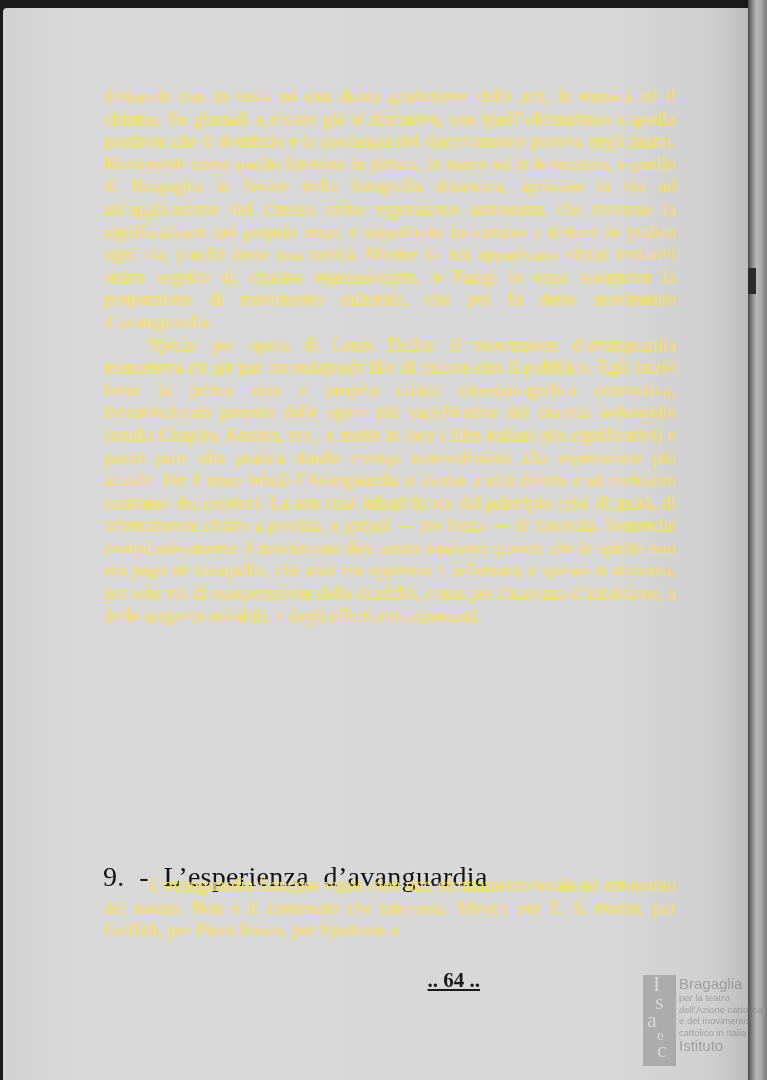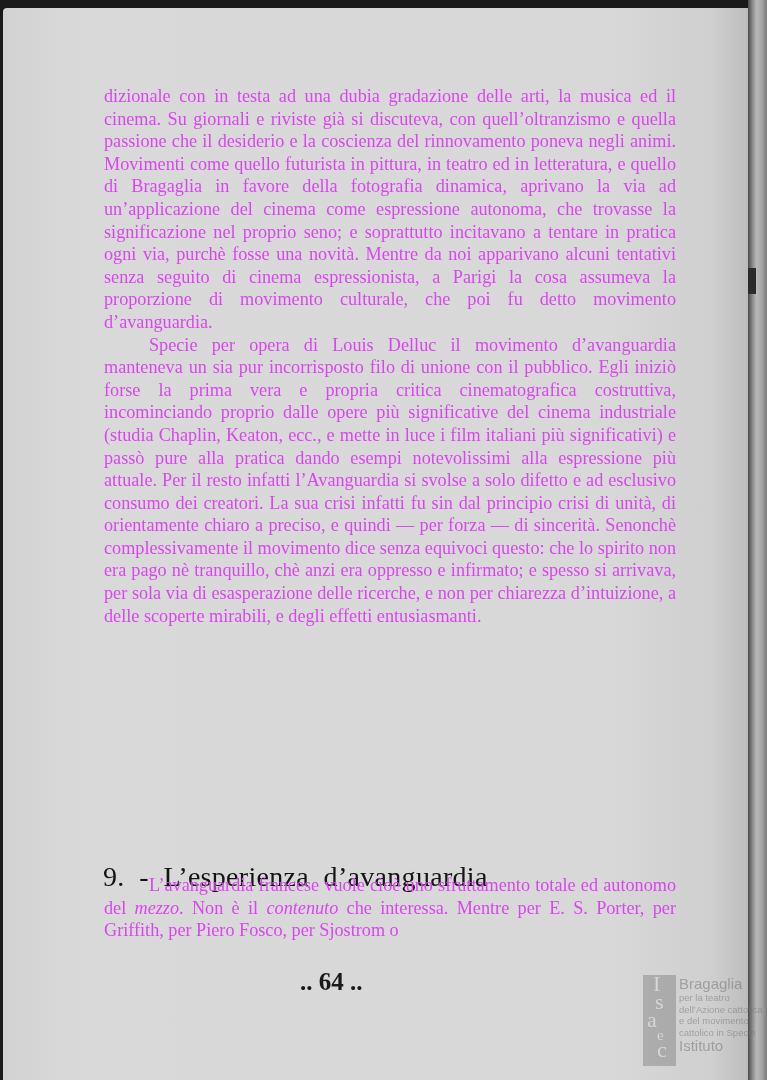--- a/index.html
+++ b/index.html
@@ -18,38 +18,38 @@
       background: linear-gradient(90deg, #4a4a4a 0%, #8e8e8e 25%, #b9b9b9 45%, #a8a8a8 70%, #7a7a7a 100%);
     }
     .spine-mark {
       position: absolute; left: 748px; top: 268px; width: 8px; height: 26px;
       background: #2b2b2b;
     }
     .text {
       position: absolute; left: 104px; top: 85px; width: 572px;
       font-family: "Liberation Serif", "DejaVu Serif", serif;
       font-size: 18.2px; line-height: 22.6px;
-      color: #d946ef;
+      color: #fde047;
       text-align: justify;
     }
     .text p { margin: 0; }
     .text p.indent { text-indent: 45px; }
     .heading {
       position: absolute; left: 103px; top: 817px;
       font-family: "Liberation Serif", "DejaVu Serif", serif;
       font-size: 28px; color: #141414; letter-spacing: 0.3px;
       white-space: pre;
       margin-top: 44px;
     }
     .text2 { top: 874px; font-family: Liberation Serif, serif; }
     .pagenum {
       position: absolute; left: 300px; top: 968px; width: 180px;
-      text-align: left;
+      text-align: right;
       font-family: "Liberation Serif", "DejaVu Serif", serif;
-      font-size: 25px; font-weight: bold; color: #1a1a1a;
+      font-size: 21px; font-weight: bold; color: #1a1a1a; text-decoration: underline;
     }
     .watermark {
       position: absolute; left: 643px; top: 975px; width: 124px; height: 95px;
       opacity: 0.55; color: #6e6e6e;
       font-family: "Liberation Sans", "DejaVu Sans", sans-serif;
     }
     .wm-block {
       position: absolute; left: 0; top: 0; width: 33px; height: 91px;
       background: #8c8c8c;
     }
@@ -93,16 +93,16 @@
     <div style="padding-left:10px">s</div>
     <div style="padding-left:2px">a</div>
     <div style="padding-left:12px;font-size:15px;line-height:12px">e</div>
     <div style="padding-left:12px">c</div>
   </div>
   <div class="wm-lines">
     <div class="big">Bragaglia</div>
     <div>per la teatro</div>
     <div>dell’Azione cattolica</div>
     <div>e del movimento</div>
-    <div>cattolico in Specie</div>
+    <div>cattolico in Italia</div>
     <div class="last">Istituto</div>
   </div>
 </div>
 
 </body></html>

